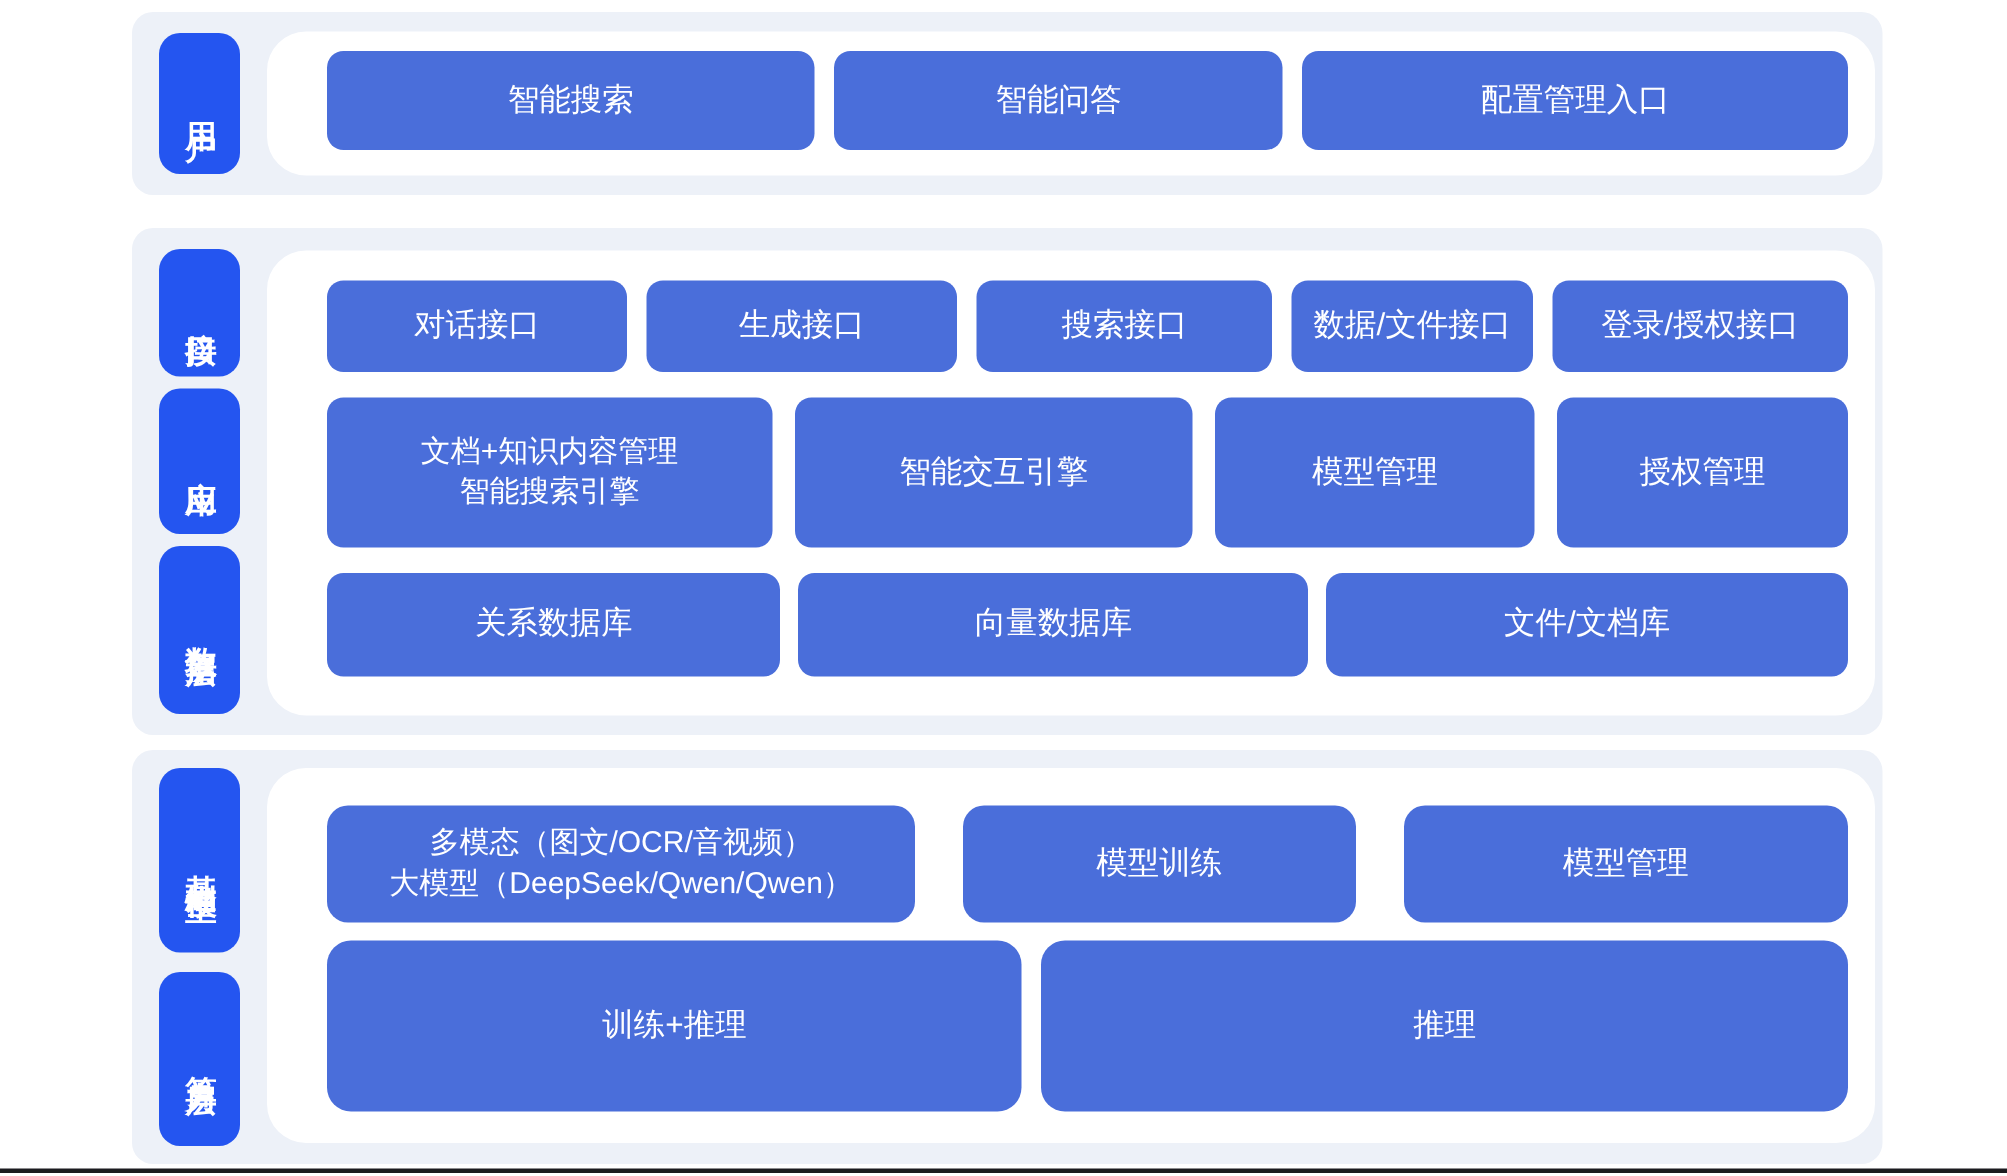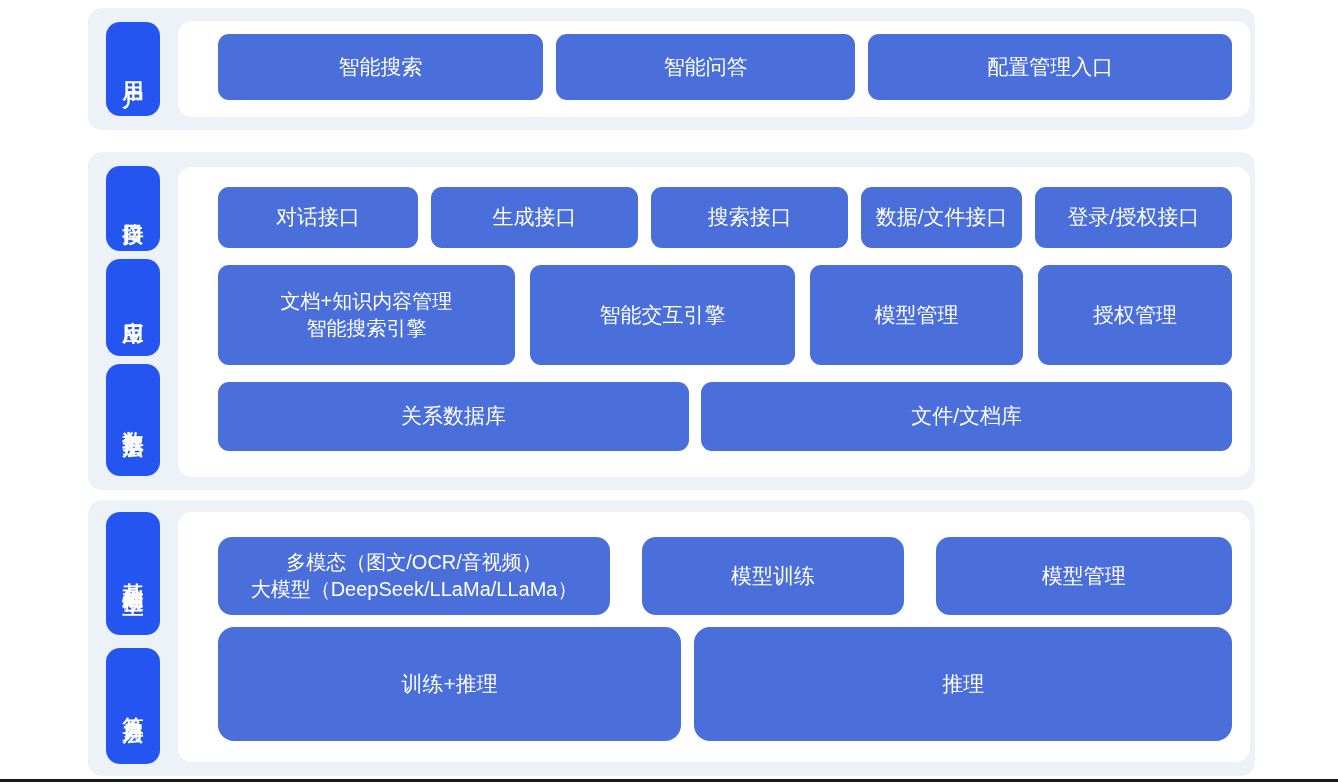--- a/index.html
+++ b/index.html
@@ -45,21 +45,21 @@
     writing-mode:vertical-rl;
     text-orientation:upright;
     font-size:21px;
     font-weight:700;
     letter-spacing:4px;
     box-sizing:border-box;
   }
   .panel{
     flex:1;
     background:#ffffff;
-    border-radius:14px;
+    border-radius:26px;
     box-sizing:border-box;
     display:flex;
     flex-direction:column;
   }
   .row{
     display:flex;
     align-items:stretch;
   }
   .btn{
     background:#4a6eda;
@@ -168,34 +168,35 @@
         </div>
         <div class="row row-b">
           <div class="btn two-line">文档+知识内容管理
 智能搜索引擎</div>
           <div class="btn">智能交互引擎</div>
           <div class="btn">模型管理</div>
           <div class="btn">授权管理</div>
         </div>
         <div class="row row-c">
           <div class="btn">关系数据库</div>
+          <div class="btn">向量数据库</div>
           <div class="btn">文件/文档库</div>
         </div>
       </div>
     </section>
 
     <section class="group g2">
       <div class="labels">
         <div class="layer-label">基础模型</div>
         <div class="layer-label">算力层</div>
       </div>
       <div class="panel">
         <div class="row row-a">
           <div class="btn two-line">多模态（图文/OCR/音视频）
-大模型（DeepSeek/LLaMa/LLaMa）</div>
+大模型（DeepSeek/Qwen/Qwen）</div>
           <div class="btn">模型训练</div>
           <div class="btn">模型管理</div>
         </div>
         <div class="row row-b">
           <div class="btn">训练+推理</div>
           <div class="btn">推理</div>
         </div>
       </div>
     </section>
 

